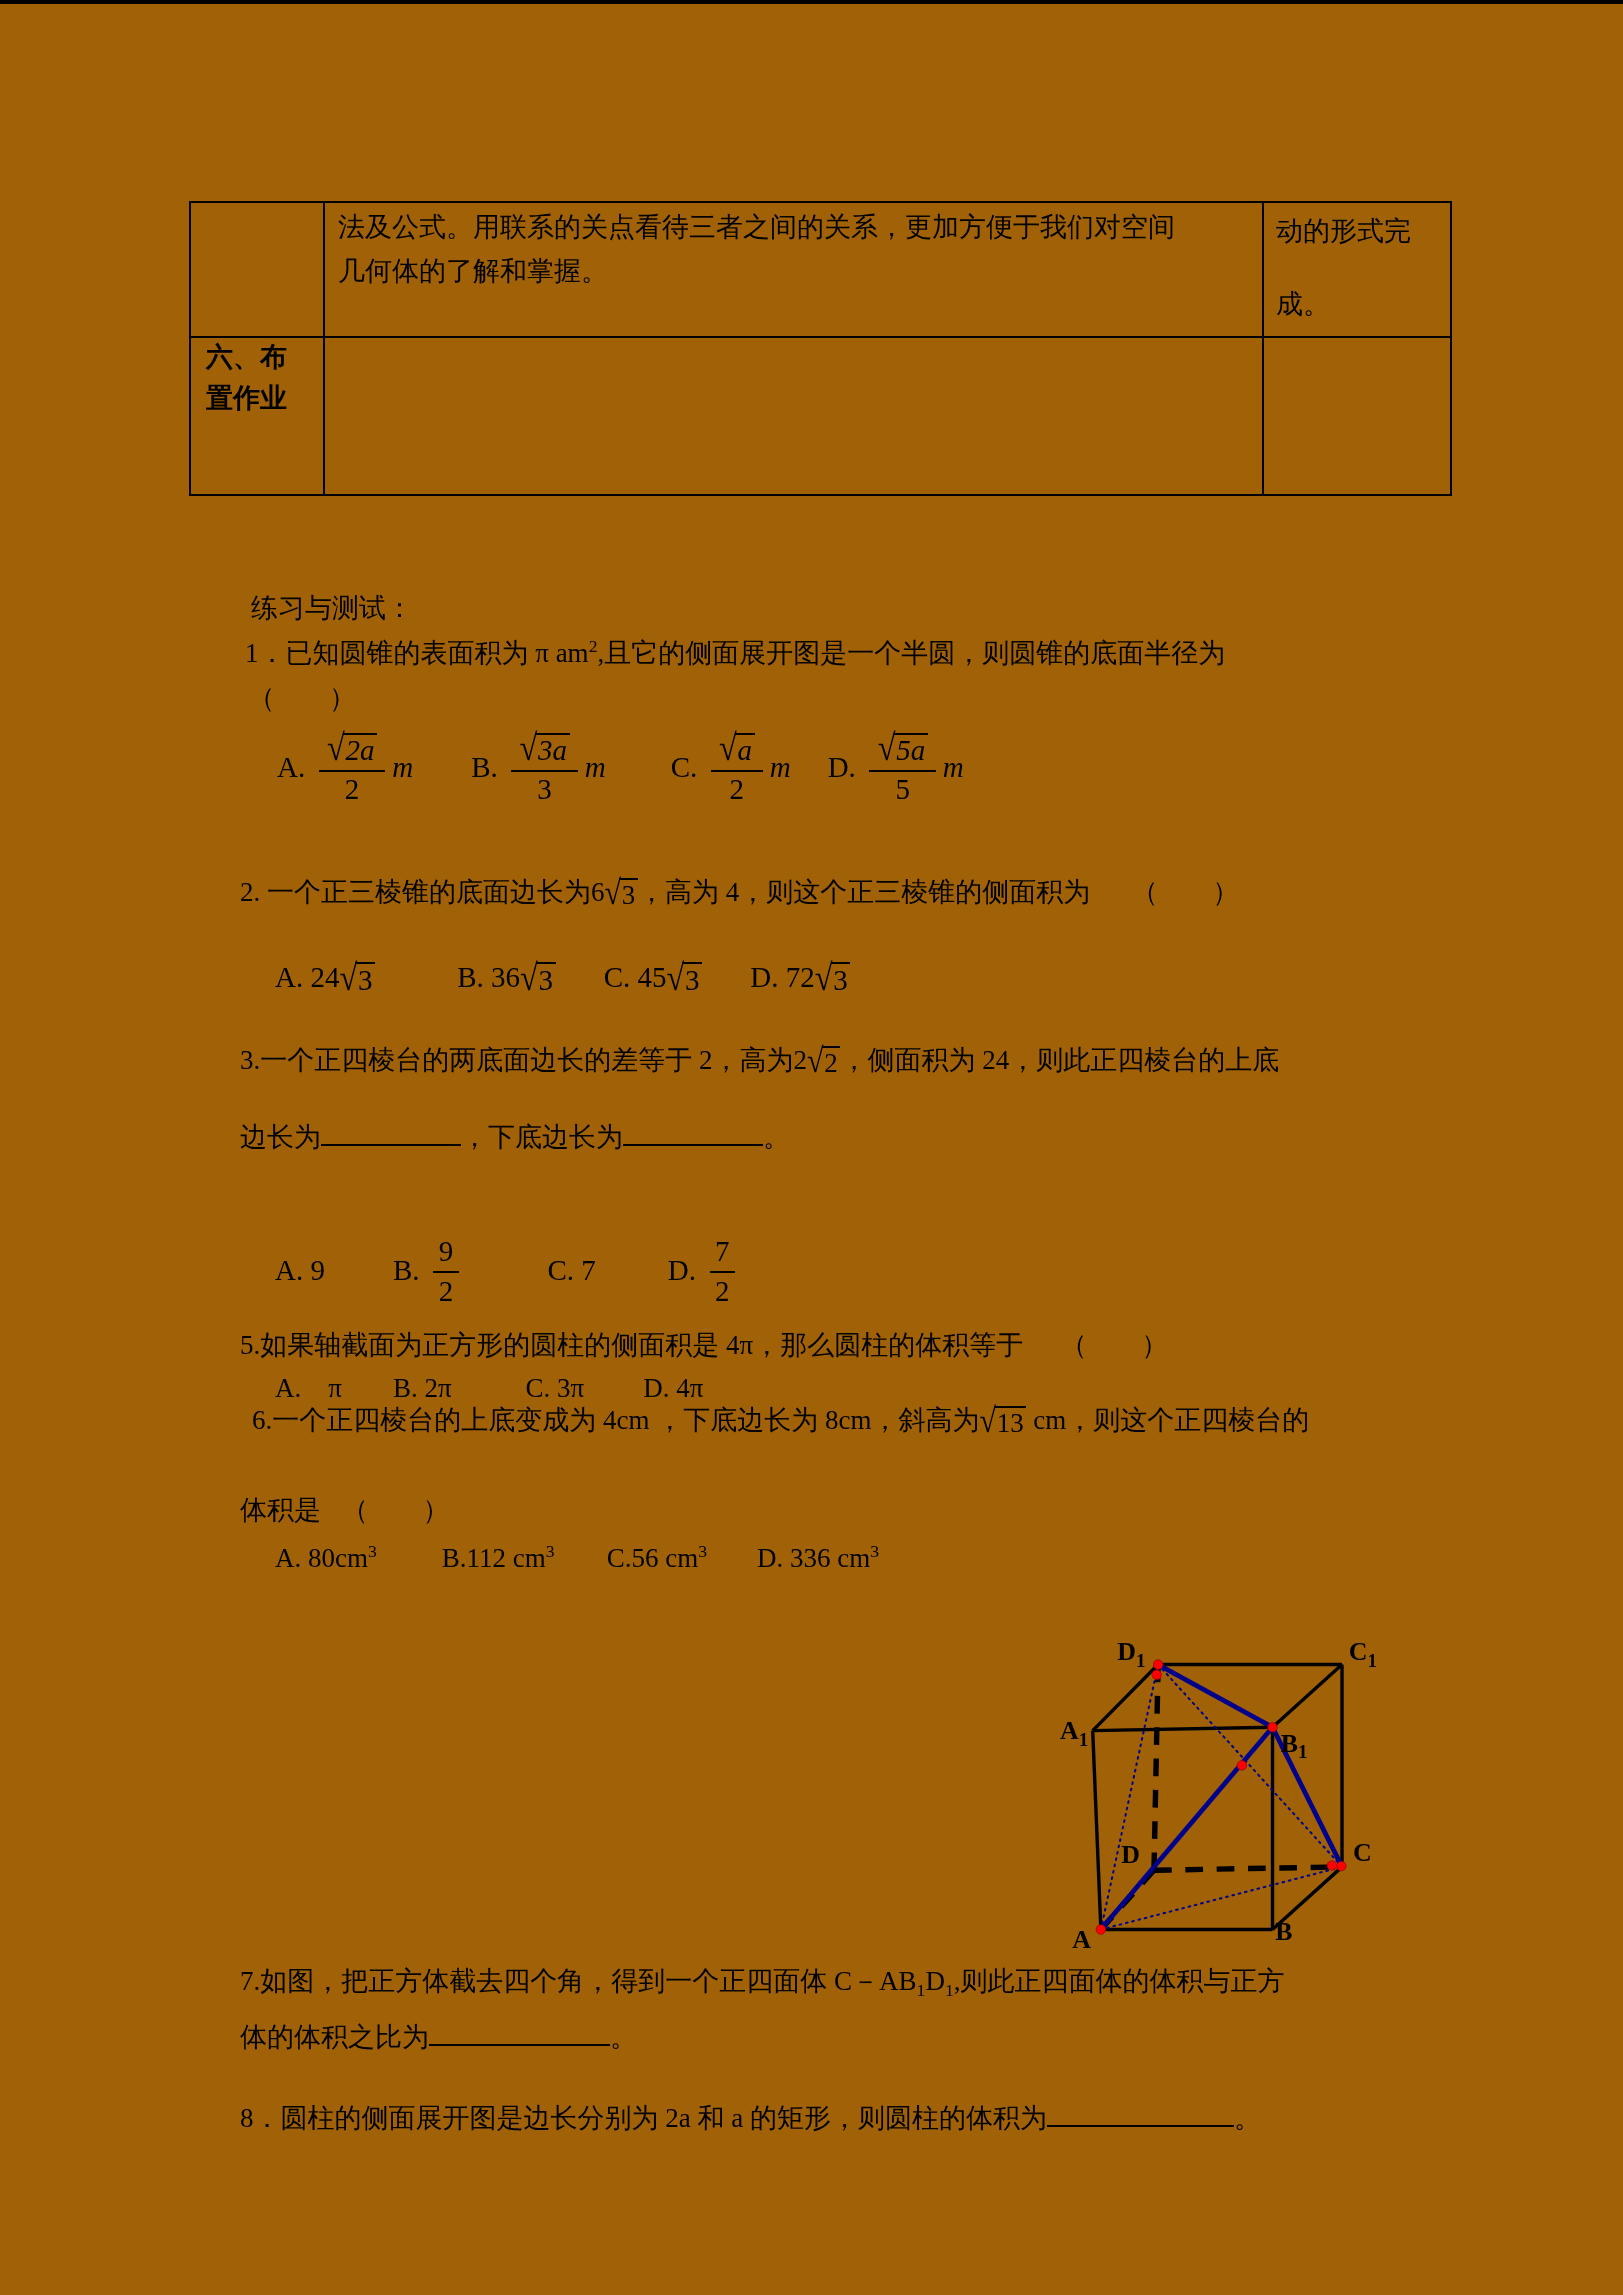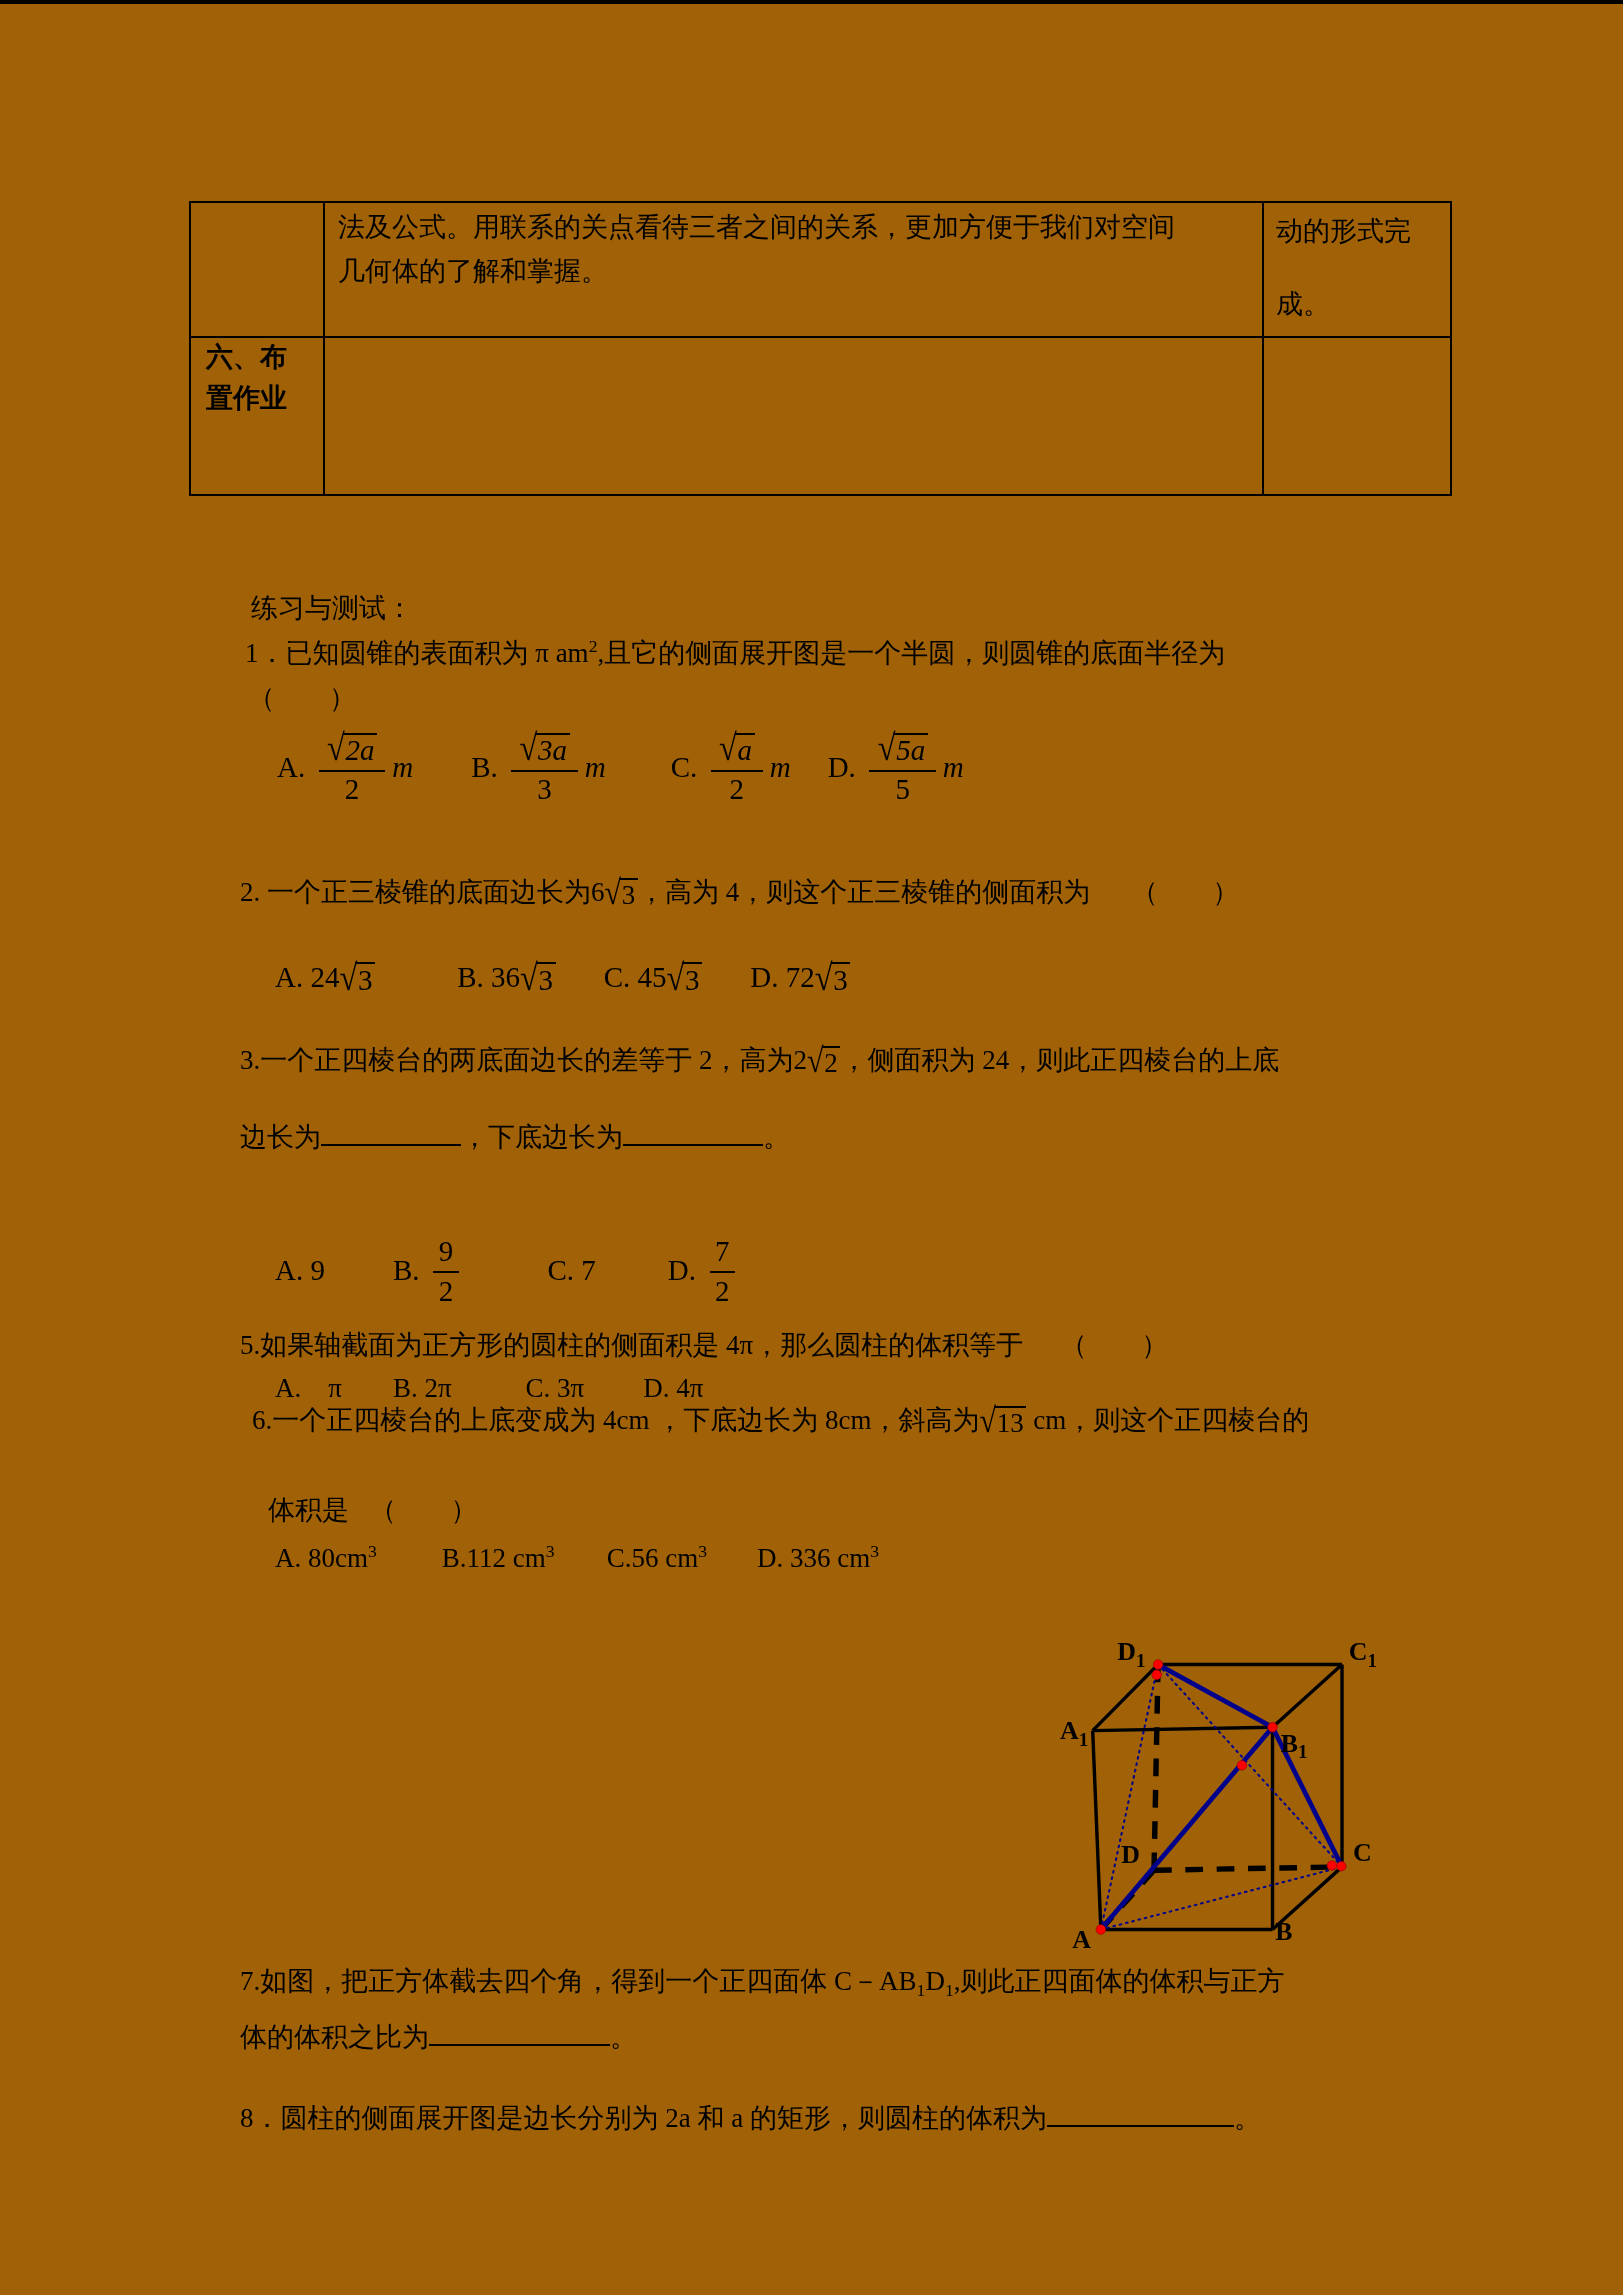--- a/index.html
+++ b/index.html
@@ -134,21 +134,21 @@
   <div class="abs t40 optrow" style="left:275px;top:1372px;">
     <span><span>A.</span><span>　π</span></span>
     <span style="margin-left:51px;"><span>B.</span><span> 2π</span></span>
     <span style="margin-left:74px;"><span>C.</span><span> 3π</span></span>
     <span style="margin-left:59px;"><span>D.</span><span> 4π</span></span>
   </div>
 
   <div class="abs t40" style="left:240px;top:1404px;margin-left:12px;">
     <span>6.一个正四棱台的上底变成为 4cm ，下底边长为 8cm，斜高为</span><span class="sq"><span class="sgn">√</span><span class="rd">13</span></span><span> cm，则这个正四棱台的</span>
   </div>
-  <div class="abs t40" style="left:240px;top:1494px;margin-left:28px;">
+  <div class="abs t40" style="left:240px;top:1494px;">
     <span>体积是</span><span style="margin-left:20.5px;">（　　）</span>
   </div>
   <div class="abs t40 optrow" style="left:275px;top:1542px;">
     <span><span>A.</span><span> 80cm</span><sup>3</sup></span>
     <span style="margin-left:65px;"><span>B.</span><span>112 cm</span><sup>3</sup></span>
     <span style="margin-left:52px;"><span>C.</span><span>56 cm</span><sup>3</sup></span>
     <span style="margin-left:50px;"><span>D.</span><span> 336 cm</span><sup>3</sup></span>
   </div>
 
   <svg class="abs" style="left:1060px;top:1633px;" width="344" height="324" viewBox="0 0 505 475">

